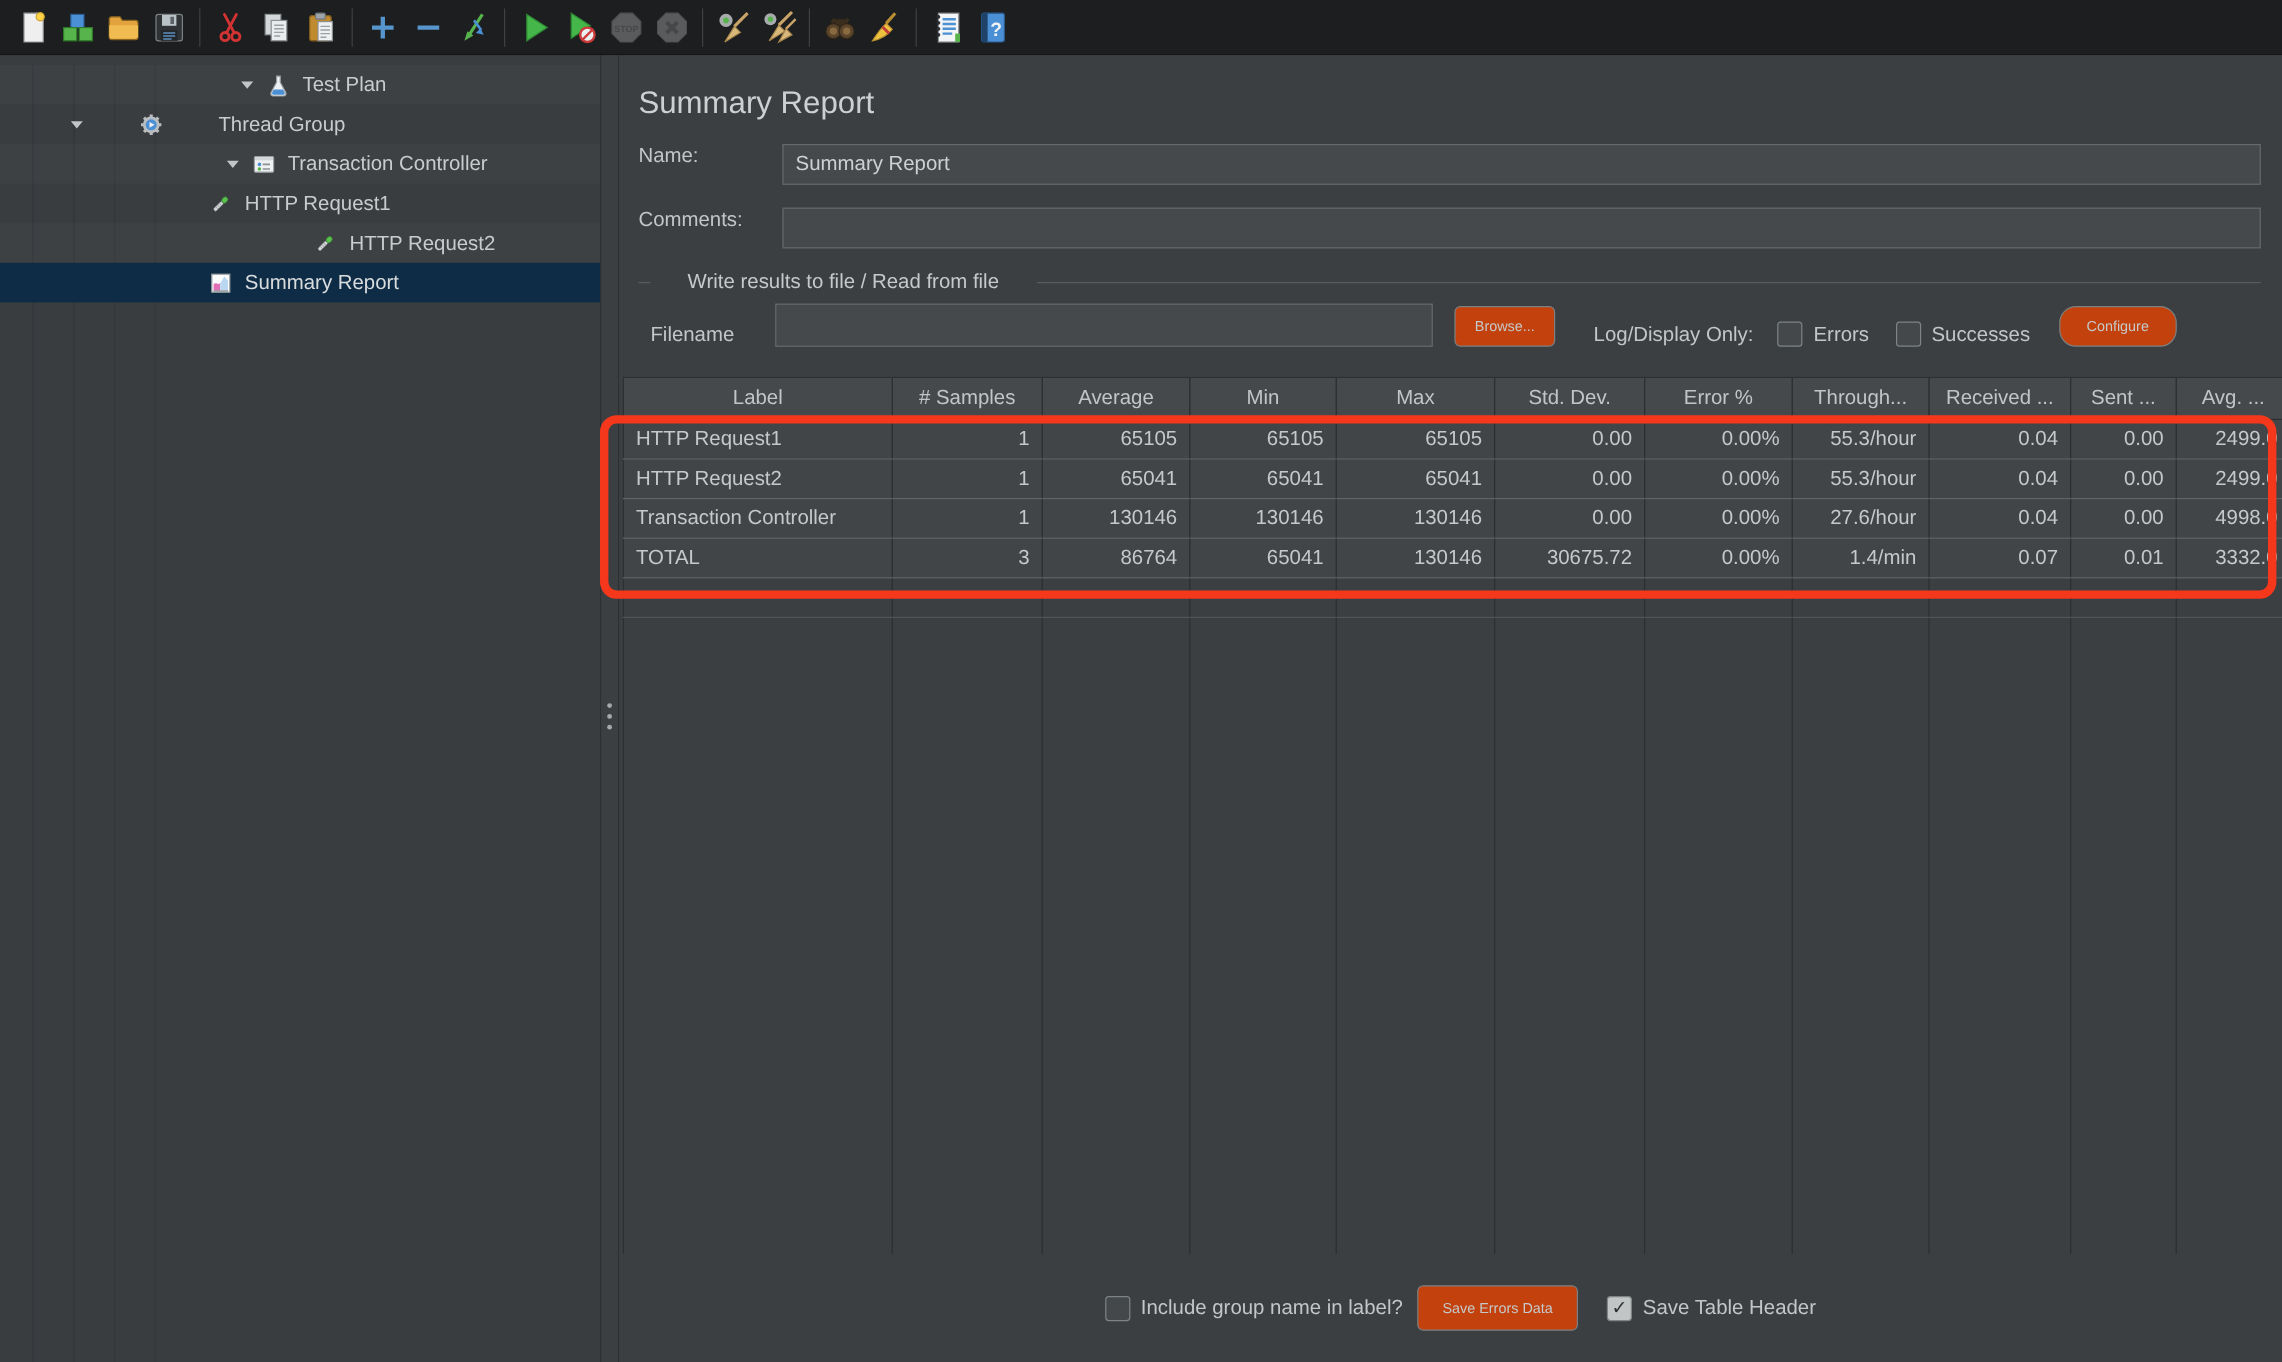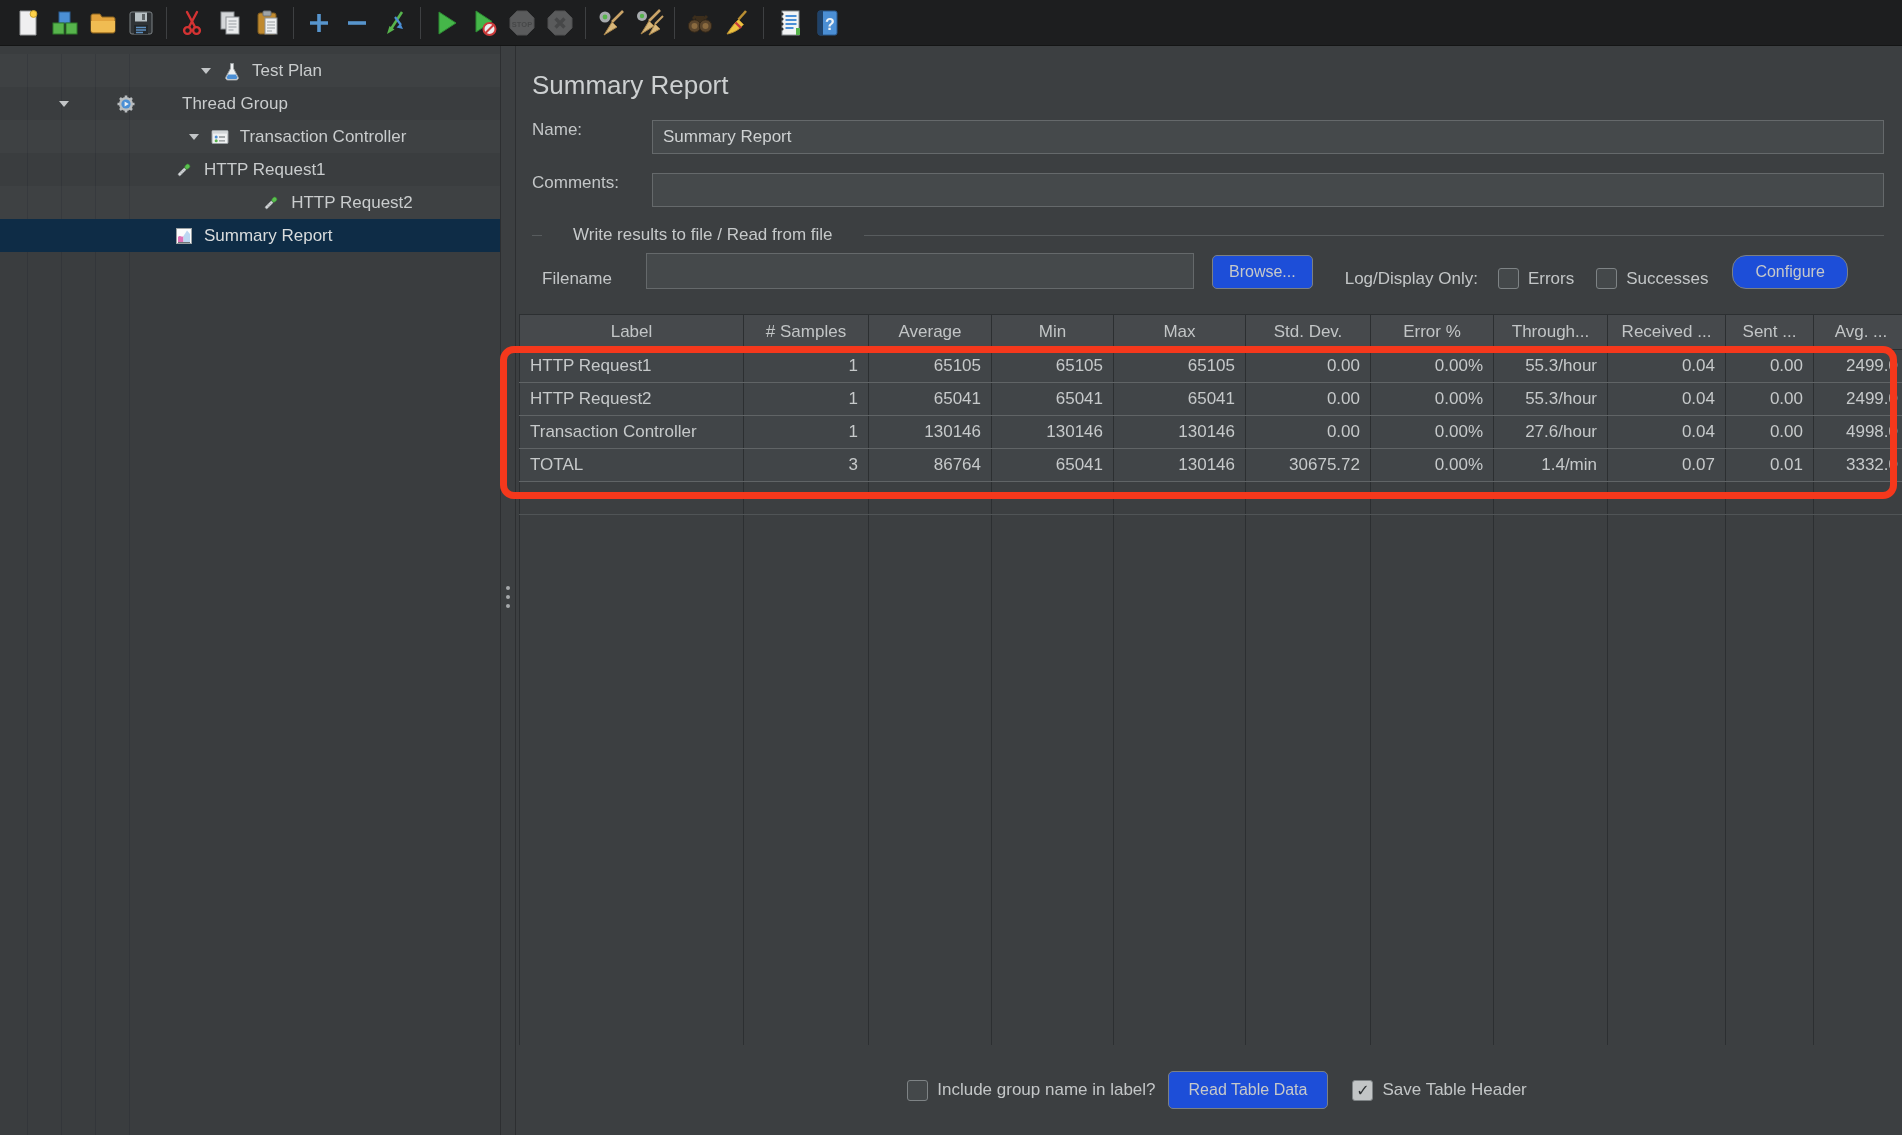--- a/index.html
+++ b/index.html
@@ -63,22 +63,22 @@
   .group-title-row { display:flex; align-items:center; margin-top:17px; height:22px;gap:24px; }
   .gline { height:1px; background:#585c5e; }
   .gline.short { width:10px; }
   .gline.fill { flex:1; margin-right:18px; }
   .gtitle { padding:0 7px; color:#c6c9ca; }
 
   .file-row { display:flex; align-items:flex-end; margin-top:7px; }
   .file-row .flabel { margin-left:10px; width:104px; flex:none; }
   .filename-input { width:548px; height:36px; flex:none; }
   .btn {
-    height:34px; background:#1d4ed8; border:1px solid #7b8082; border-radius:5px;
-    color:#c6c9ca; font-family:inherit; font-size:16px; padding:0 16px; cursor:pointer;
+    height:34px; background:#c2410c; border:1px solid #7b8082; border-radius:5px;
+    color:#c6c9ca; font-family:inherit; font-size:12px; padding:0 16px; cursor:pointer;
   }
   .browse-btn { margin-left:18px; }
   .logdisp { margin-left:32px; }
   .cb {
     width:21px; height:21px; border:1.5px solid #7e8385; border-radius:3px;
     background:#44484a; flex:none; display:flex; align-items:center; justify-content:center;
     cursor:pointer;
   }
   .cb.checked { background:#c2c5c6; color:#2e3234; font-weight:bold; font-size:16px; }
   .cb-lbl { margin-left:9px; }
@@ -527,21 +527,21 @@
                 <td></td>
                 <td></td>
               </tr>
             </tbody>
         </table>
       </div>
 
       <div class="footer-bar">
         <span class="cb"></span>
         <span class="cb-lbl">Include group name in label?</span>
-        <button class="btn save-data-btn">Read Table Data</button>
+        <button class="btn save-data-btn">Save Errors Data</button>
         <span class="cb checked cb2">
             <span>✓</span>
           </span>
         <span class="cb-lbl">Save Table Header</span>
       </div>
     </div>
   </div>
 
   <div class="red-box"></div>
 </div>

